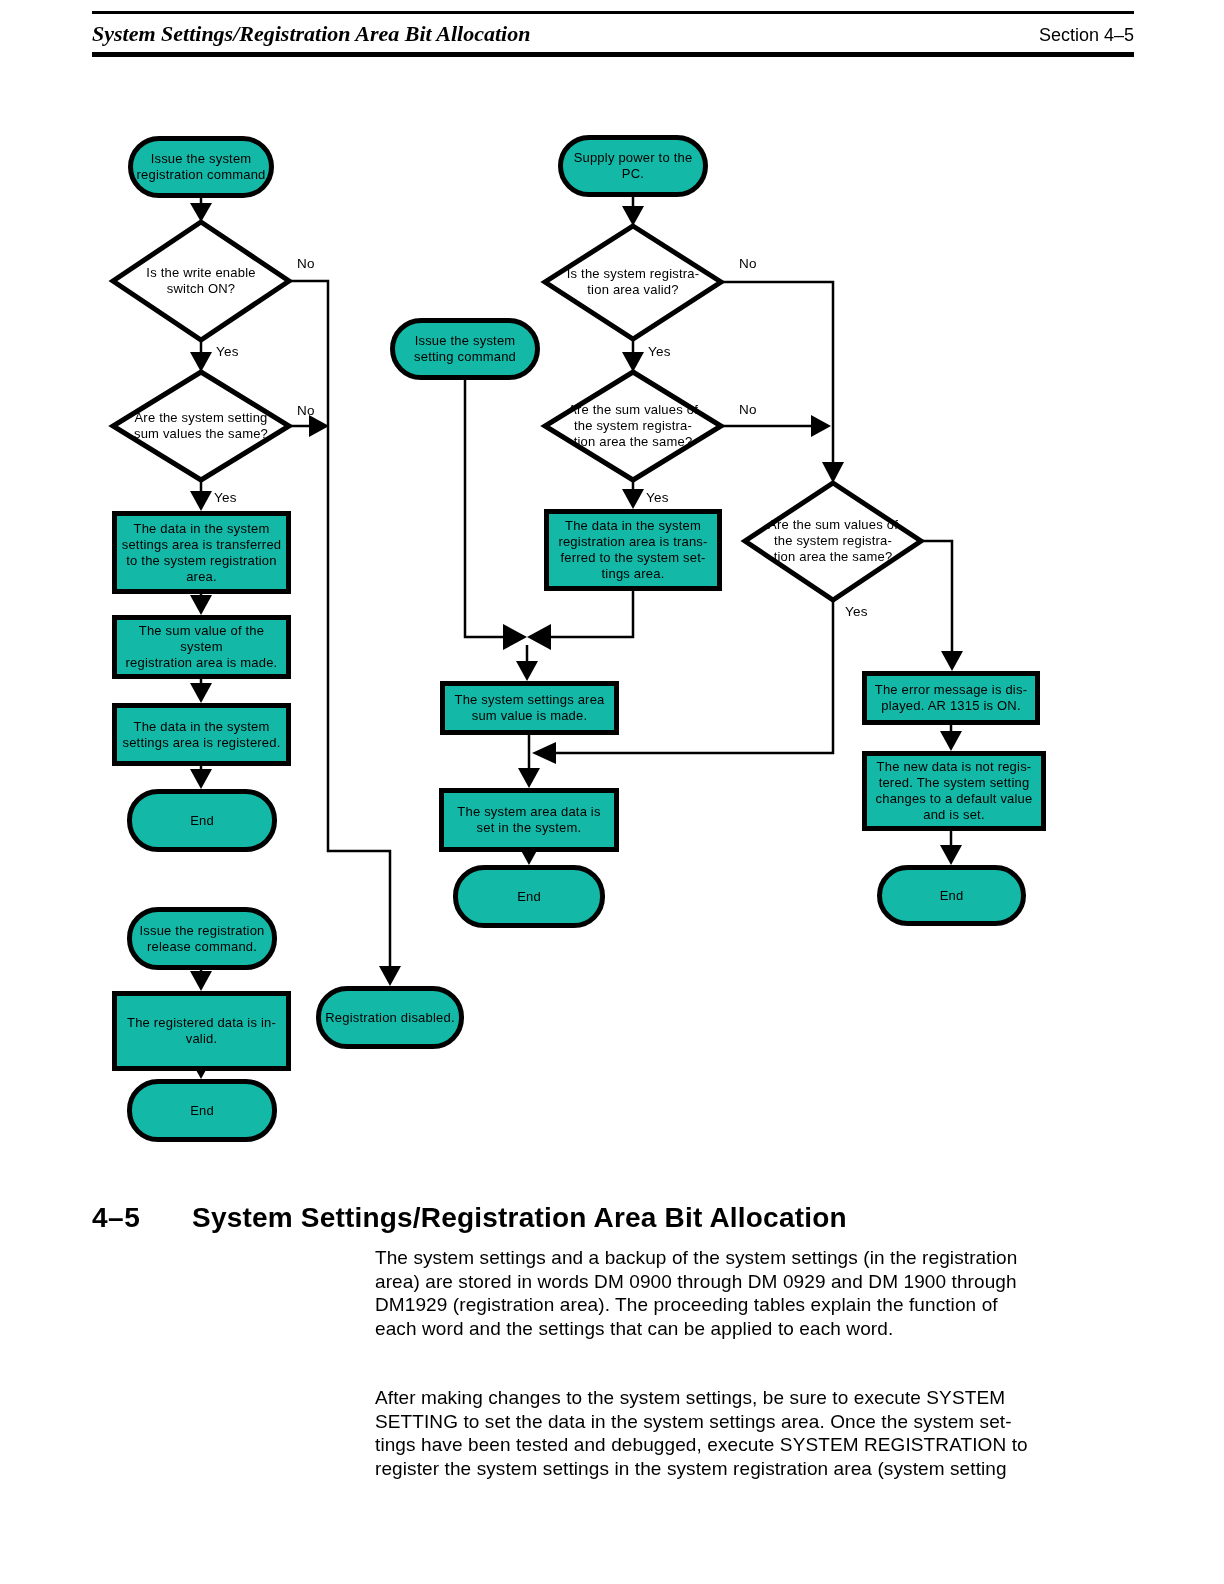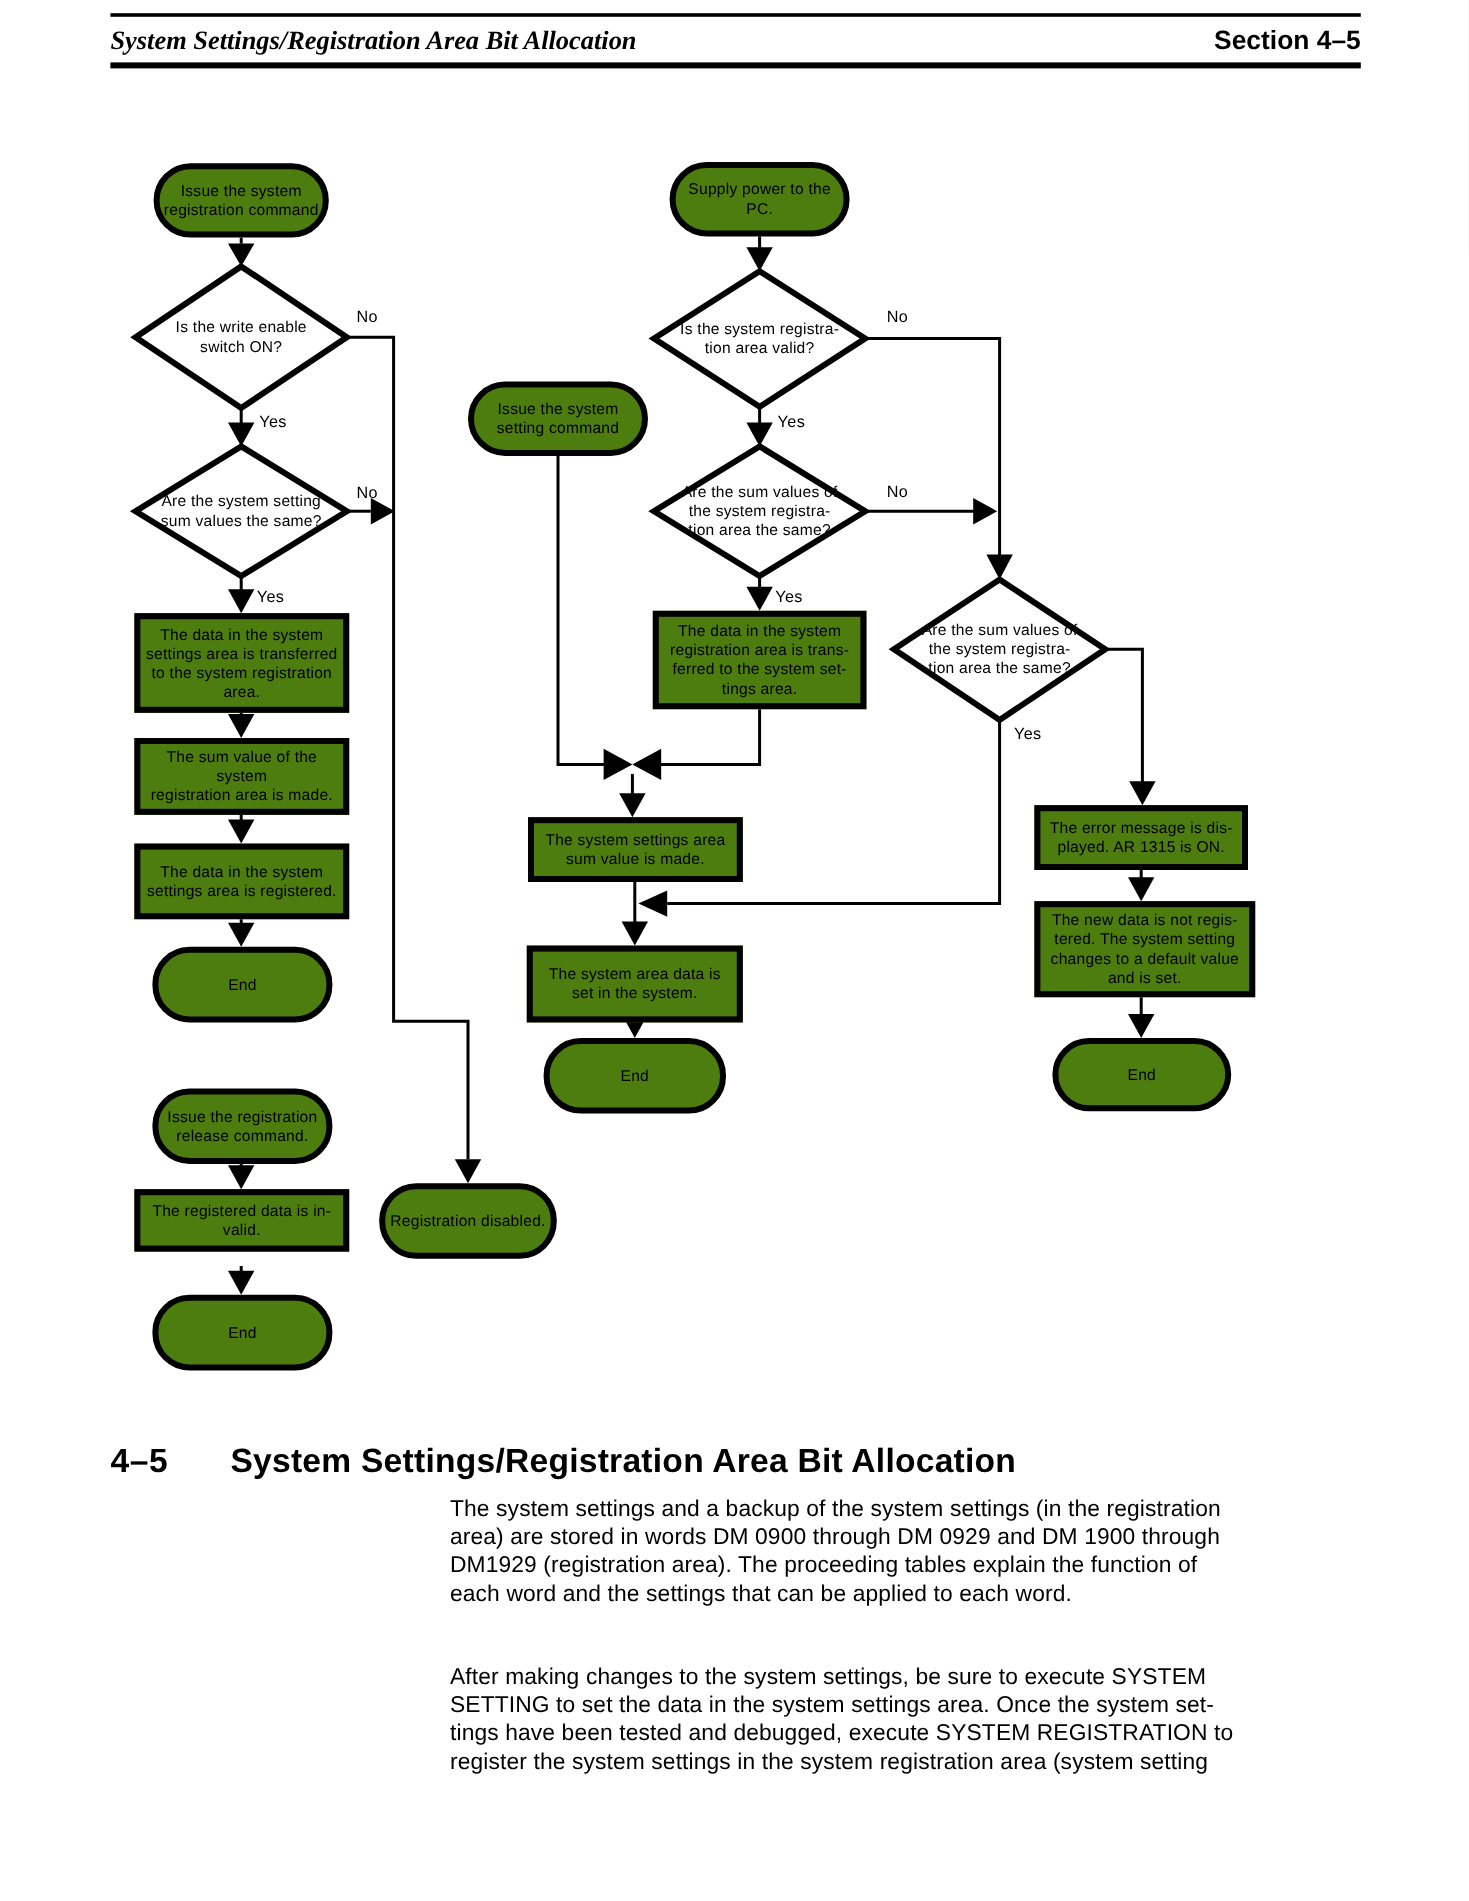--- a/index.html
+++ b/index.html
@@ -12,26 +12,26 @@
   .runhead {
     position:absolute; left:92px; top:11px; width:1042px;
     border-top:3px solid #000; border-bottom:5px solid #000;
     padding:7px 0 5px 0;
     display:flex; justify-content:space-between; align-items:baseline;
   }
   .runhead .lt {
     font-family:"Liberation Serif", serif; font-style:italic; font-weight:bold;
     font-size:22px;
   }
-  .runhead .rt { font-weight:bold; font-size:22px; }
+  .runhead .rt { font-weight:normal; font-size:18px; }
 
   
   .fc-svg { position:absolute; left:0; top:0; }
   .node {
-    position:absolute; box-sizing:border-box; background:#4d7c0f;
+    position:absolute; box-sizing:border-box; background:#14b8a6;
     border:5px solid #000; display:flex; align-items:center; justify-content:center;
     text-align:center; font-size:13px; line-height:16px; white-space:pre-line;
     letter-spacing:.2px;
   }
   .term { border-radius:31px; }
   .dlabel {
     position:absolute; display:flex; align-items:center; justify-content:center;
     text-align:center; font-size:13px; line-height:16px; white-space:pre-line;
     letter-spacing:.2px;
   }
@@ -137,21 +137,21 @@
 settings area is transferred
 to the system registration
 area.</div>
   <div class="node" style="left:112px;top:615px;width:179px;height:64px">The sum value of the system
 registration area is made.</div>
   <div class="node" style="left:112px;top:703px;width:179px;height:63px">The data in the system
 settings area is registered.</div>
   <div class="node term" style="left:127px;top:789px;width:150px;height:63px">End</div>
   <div class="node term" style="left:127px;top:907px;width:150px;height:63px">Issue the registration
 release command.</div>
-  <div class="node" style="left:112px;top:991px;width:179px;height:52px">The registered data is in-
+  <div class="node" style="left:112px;top:991px;width:179px;height:80px">The registered data is in-
 valid.</div>
   <div class="node term" style="left:127px;top:1079px;width:150px;height:63px">End</div>
 
   <div class="node term" style="left:558px;top:135px;width:150px;height:62px">Supply power to the
 PC.</div>
   <div class="dlabel" style="left:550px;top:252px;width:166px;height:60px">Is the system registra-
 tion area valid?</div>
   <div class="node term" style="left:390px;top:318px;width:150px;height:62px">Issue the system
 setting command</div>
   <div class="dlabel" style="left:550px;top:388px;width:166px;height:76px">Are the sum values of

